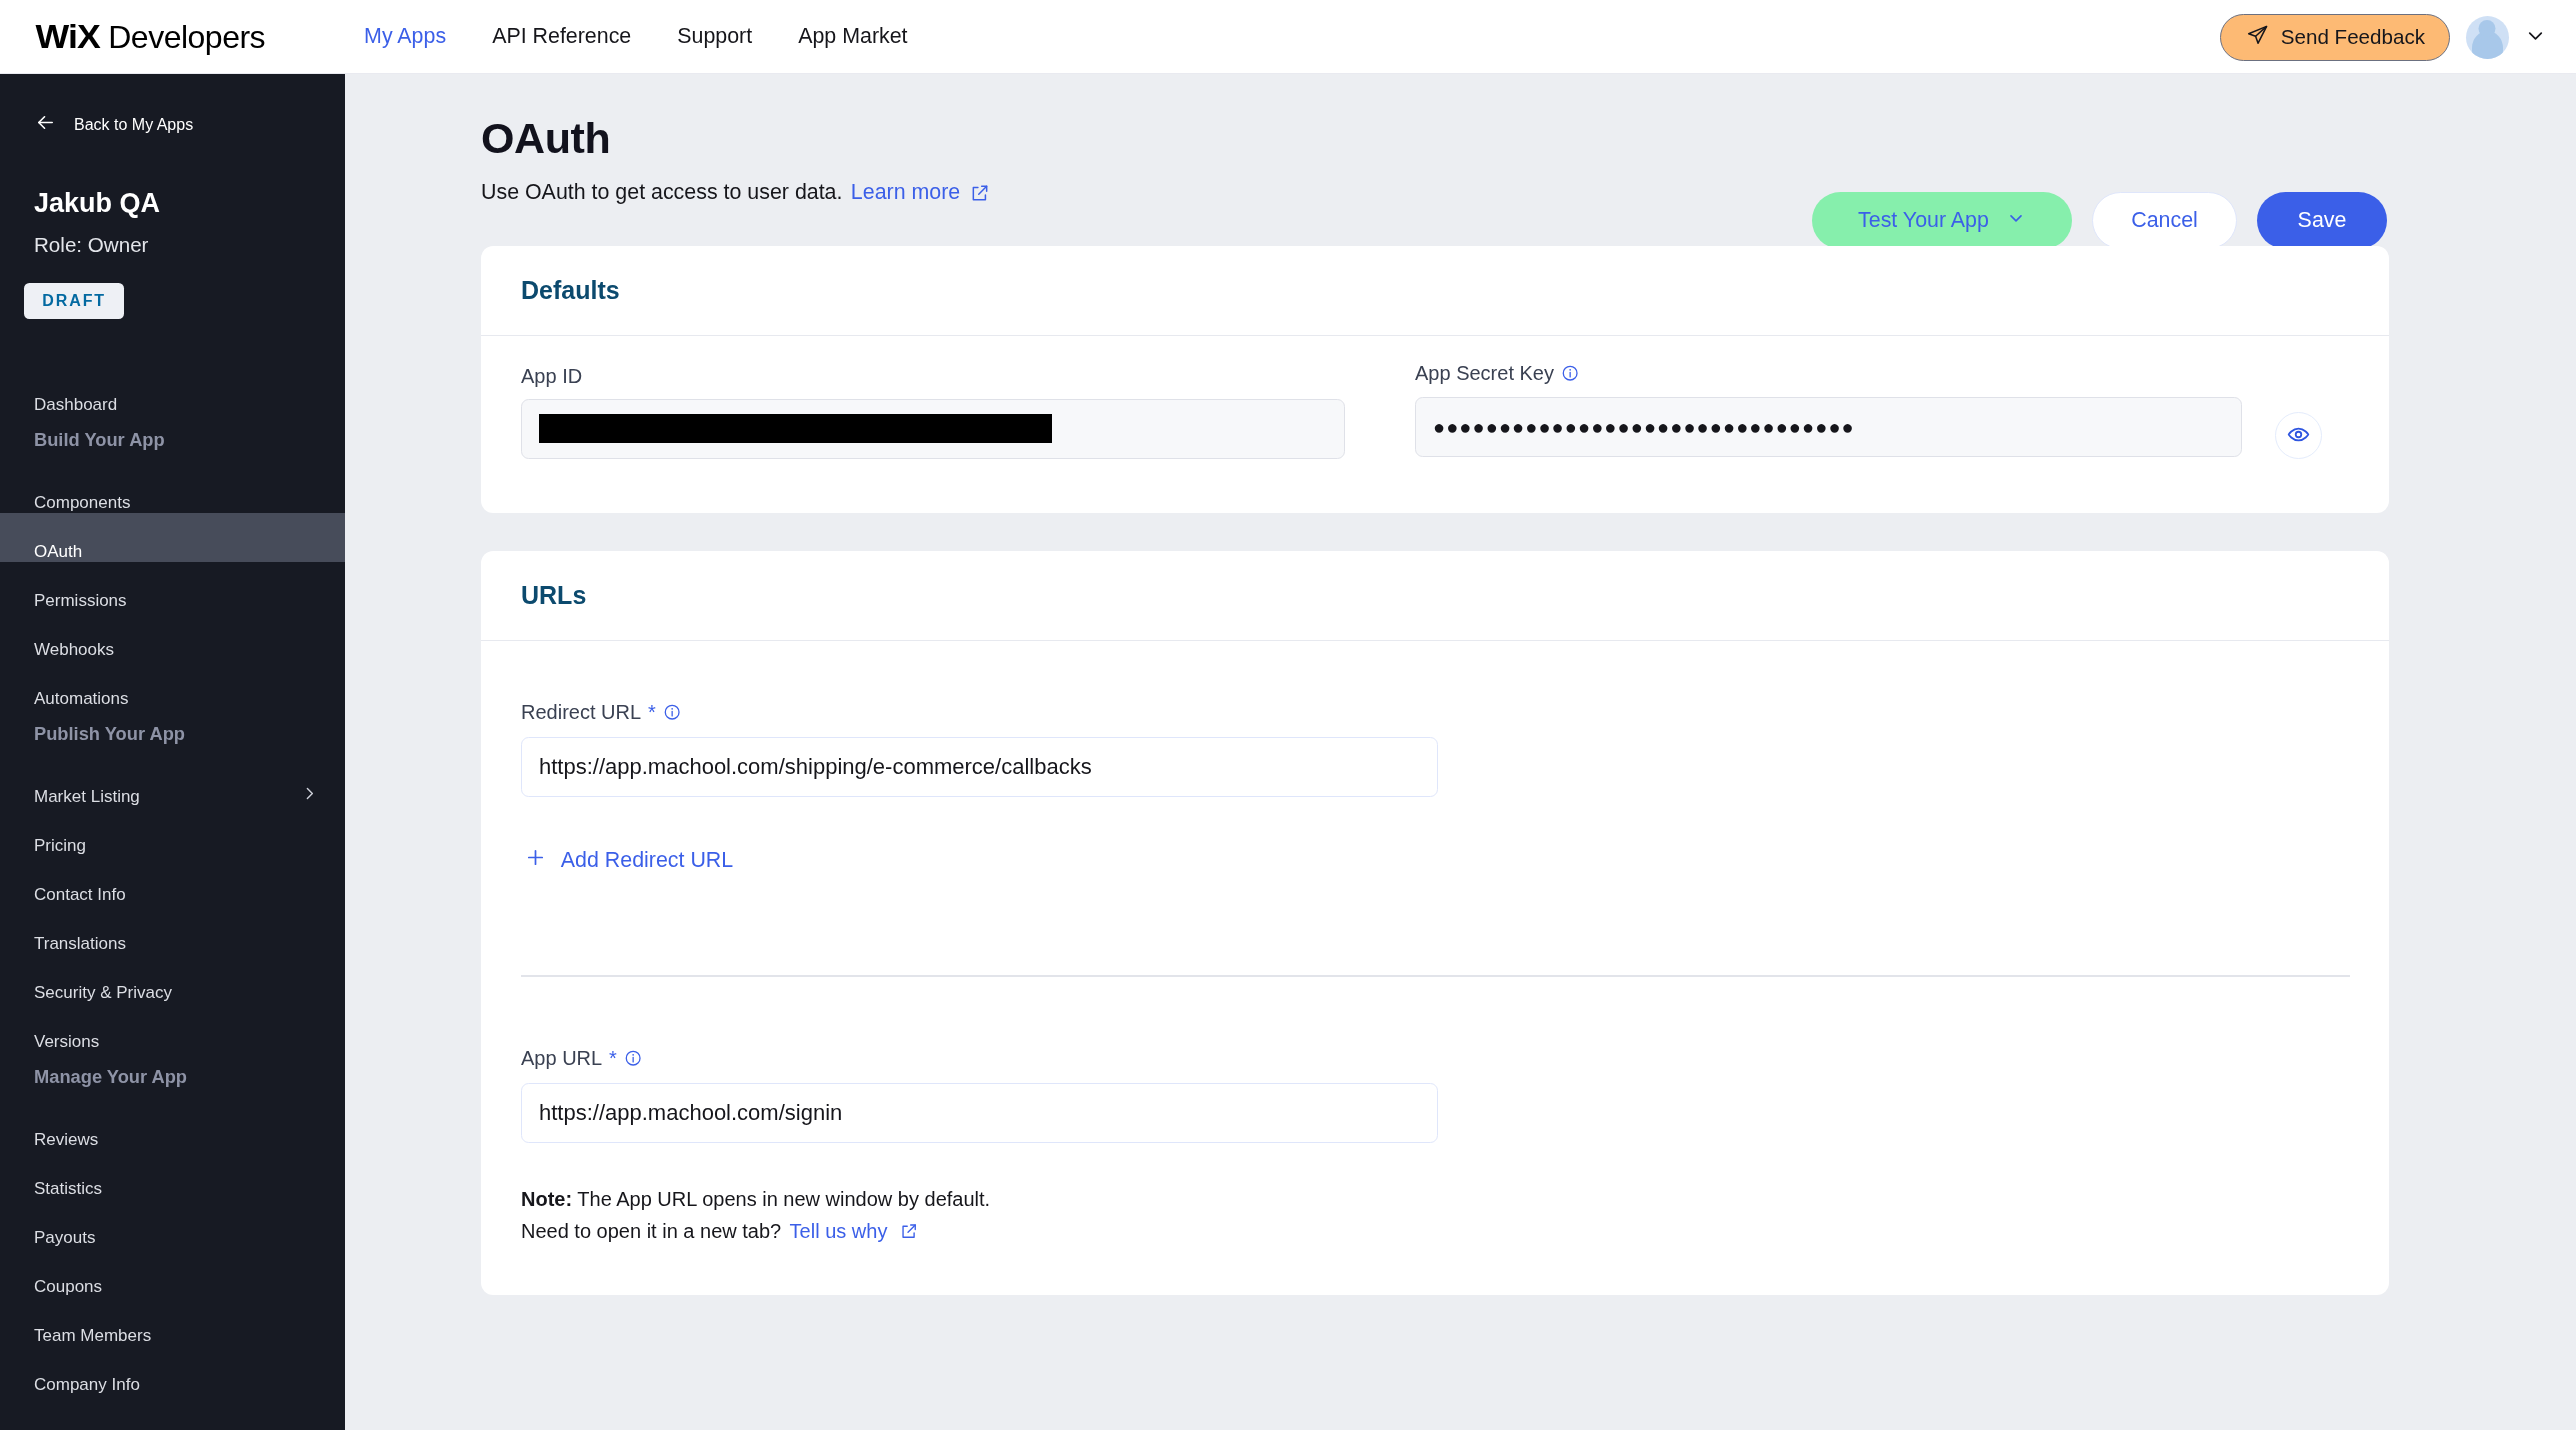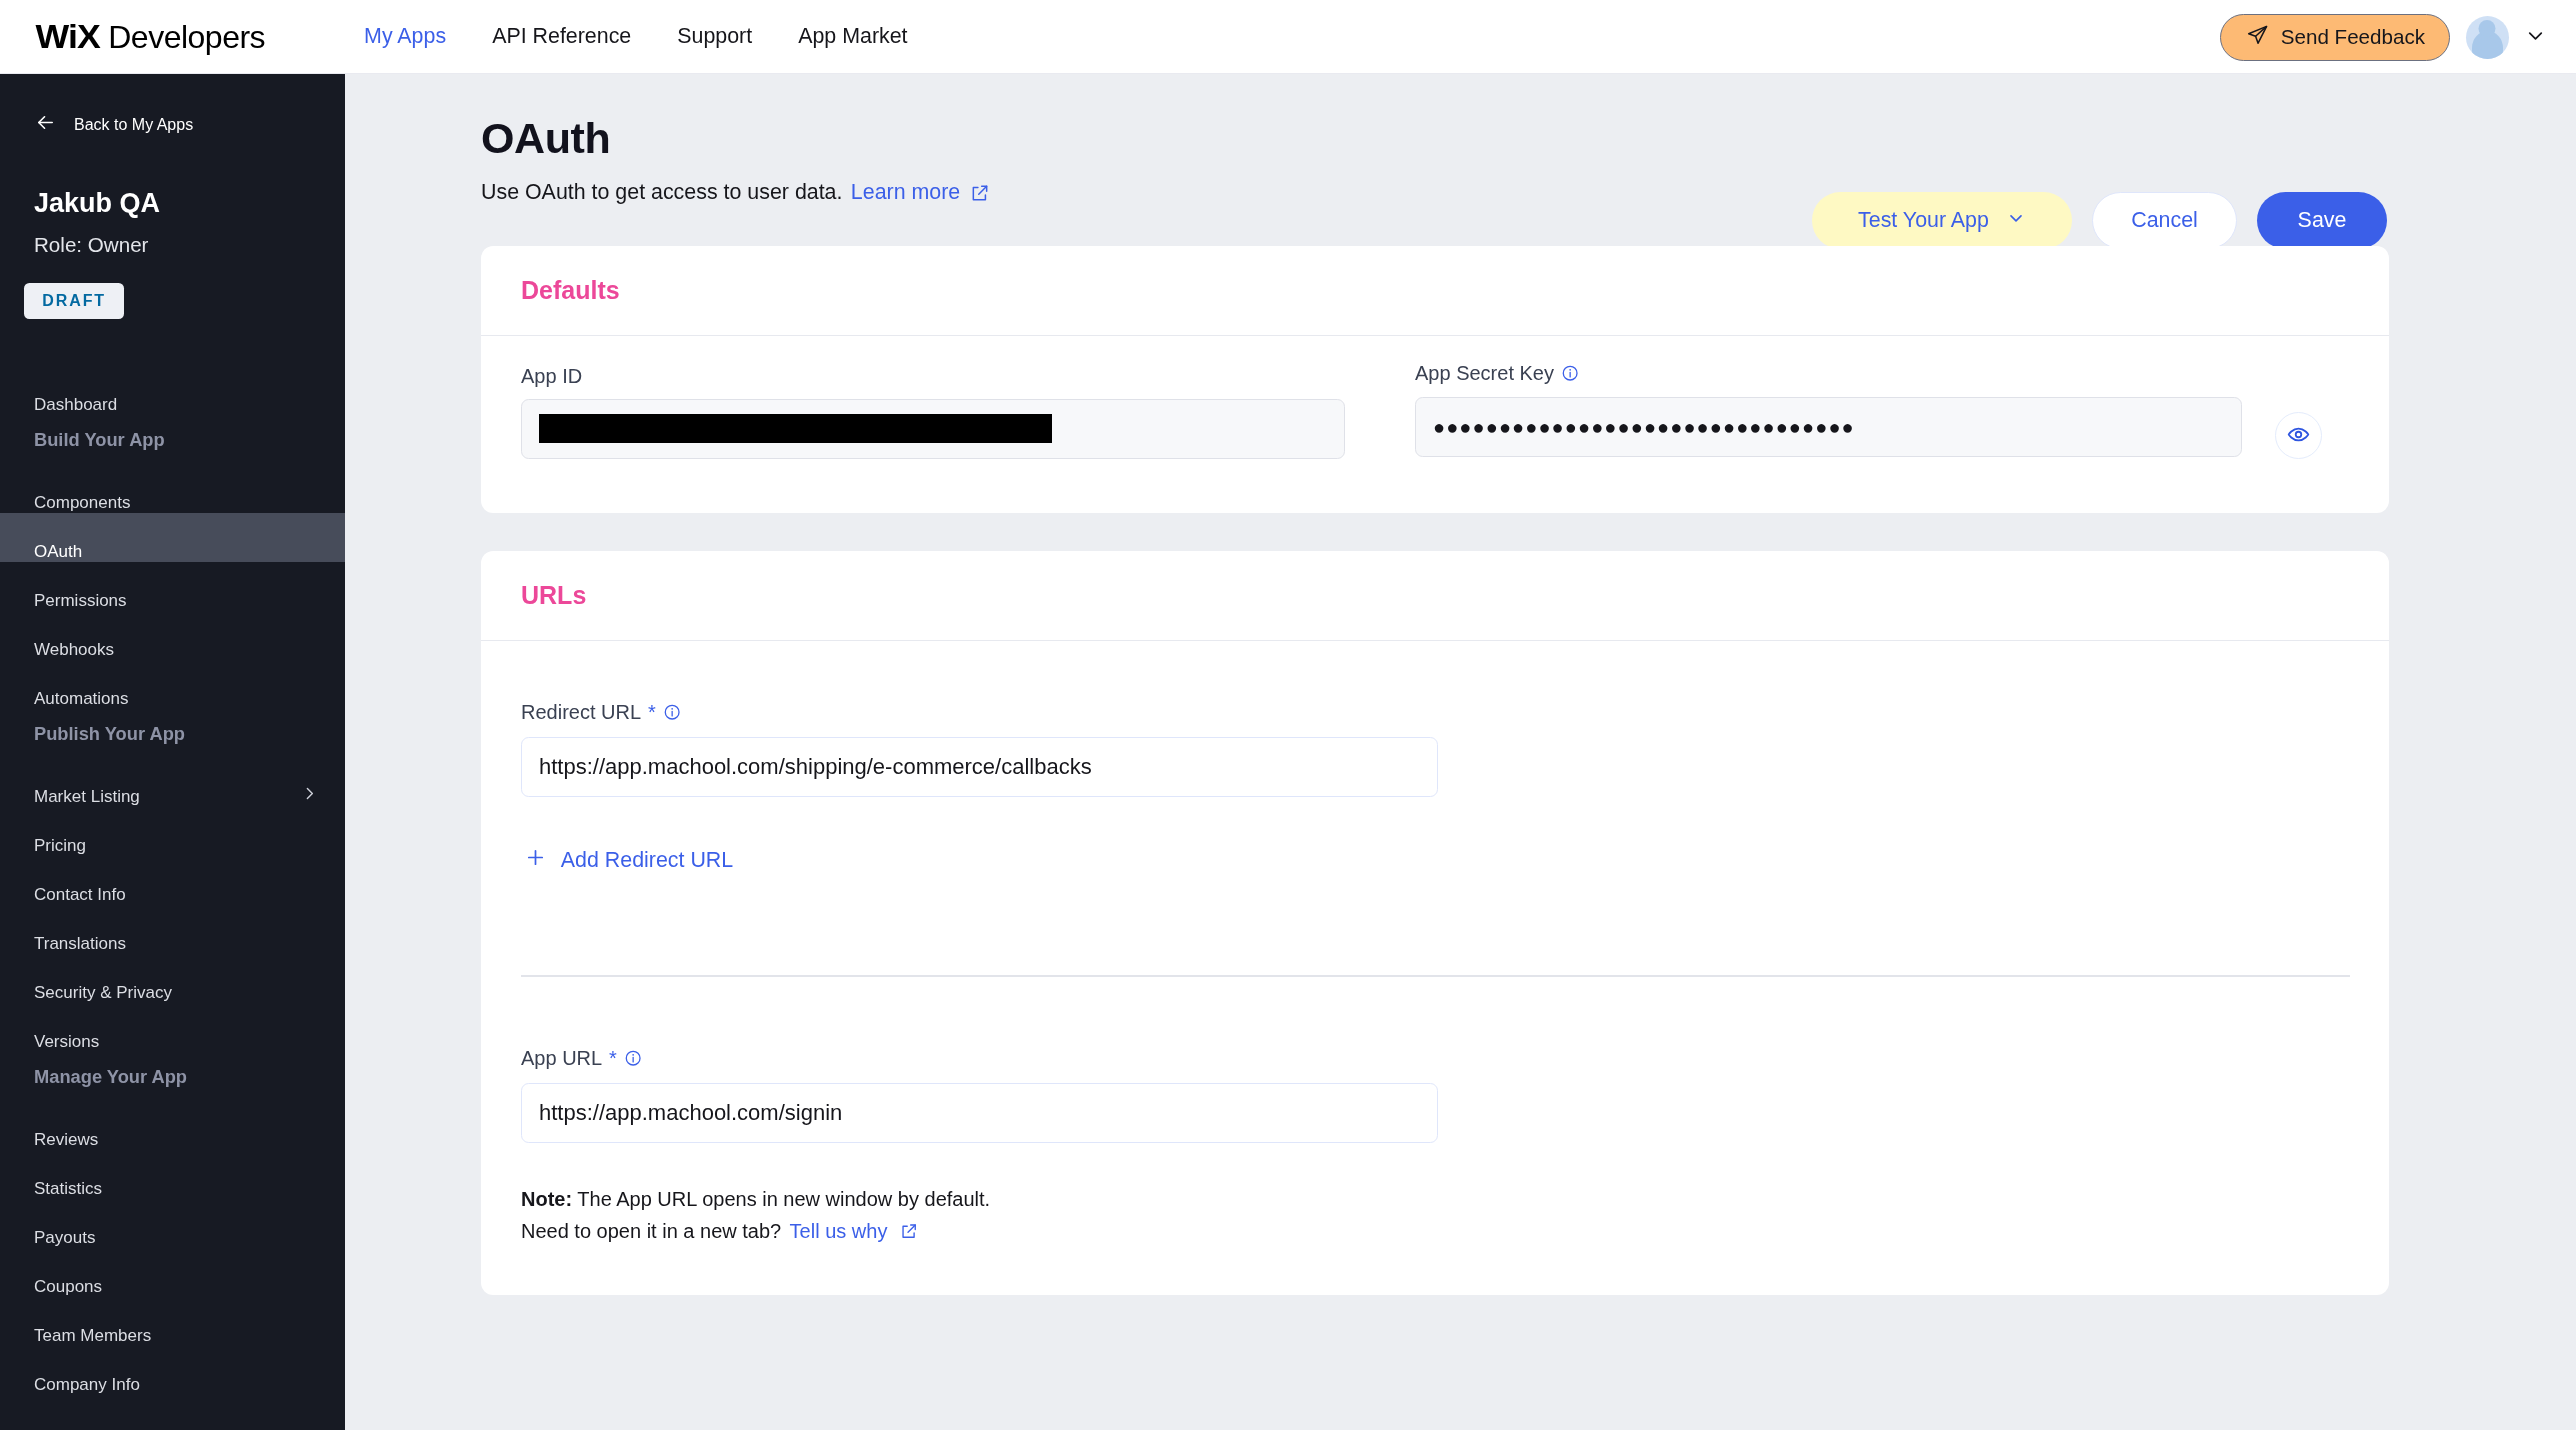--- a/index.html
+++ b/index.html
@@ -102,32 +102,32 @@
 
   .head-actions {
     position: absolute; top: 118px; right: 189px;
     display: flex; align-items: center; gap: 20px;
   }
   .btn {
     height: 57px; border-radius: 31px; display: flex; align-items: center;
     justify-content: center; font-size: 21.4px; cursor: pointer; padding: 0 29px;
     white-space: nowrap;
   }
-  .btn-test { background: #fef9c3; color: #3b5fe8; gap: 17px; min-width: 260px; }
+  .btn-test { background: #86efac; color: #3b5fe8; gap: 17px; min-width: 260px; }
   .btn-cancel { background: #ffffff; color: #3b5fe8; border: 1.5px solid #dfe6fb; min-width: 145px; }
   .btn-save { background: #3b5fe8; color: #ffffff; min-width: 130px; }
 
   .card {
     position: absolute; left: 136px; width: 1908px;
     background: #ffffff; border-radius: 12.2px;
   }
   .card-head {
     height: 90px; display: flex; align-items: center; padding-left: 40px;
     border-bottom: 0.8px solid #e7e9ef;
-    font-size: 25px; font-weight: 700; color: #ec4899;
+    font-size: 25px; font-weight: 700; color: #0c4a6e;
   }
   .card-body { padding: 0; position: relative; }
 
   .field-label {
     font-size: 20px; color: #3a4152; display: flex; align-items: center; gap: 6.9px;
   }
   .req-star { color: #3b5fe8; font-size: 20px; }
   .info-ico { display: inline-flex; }
 
   .input {

